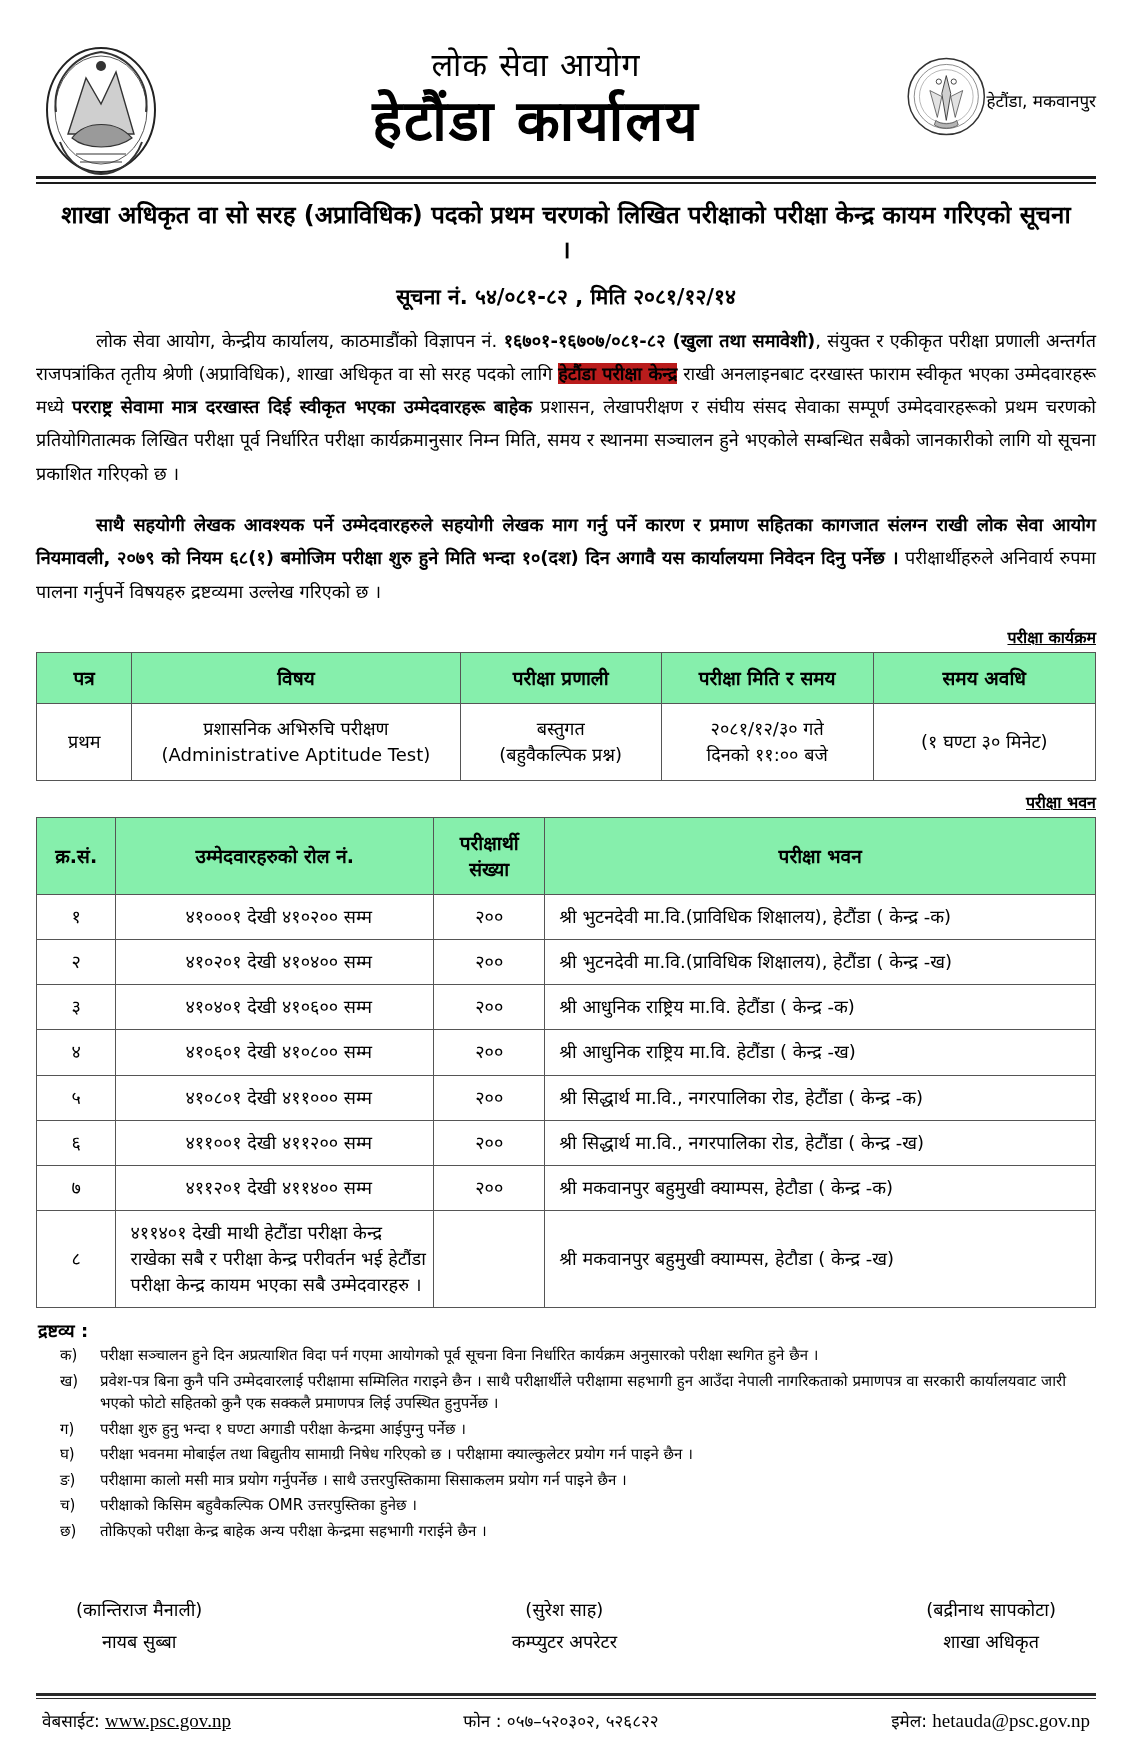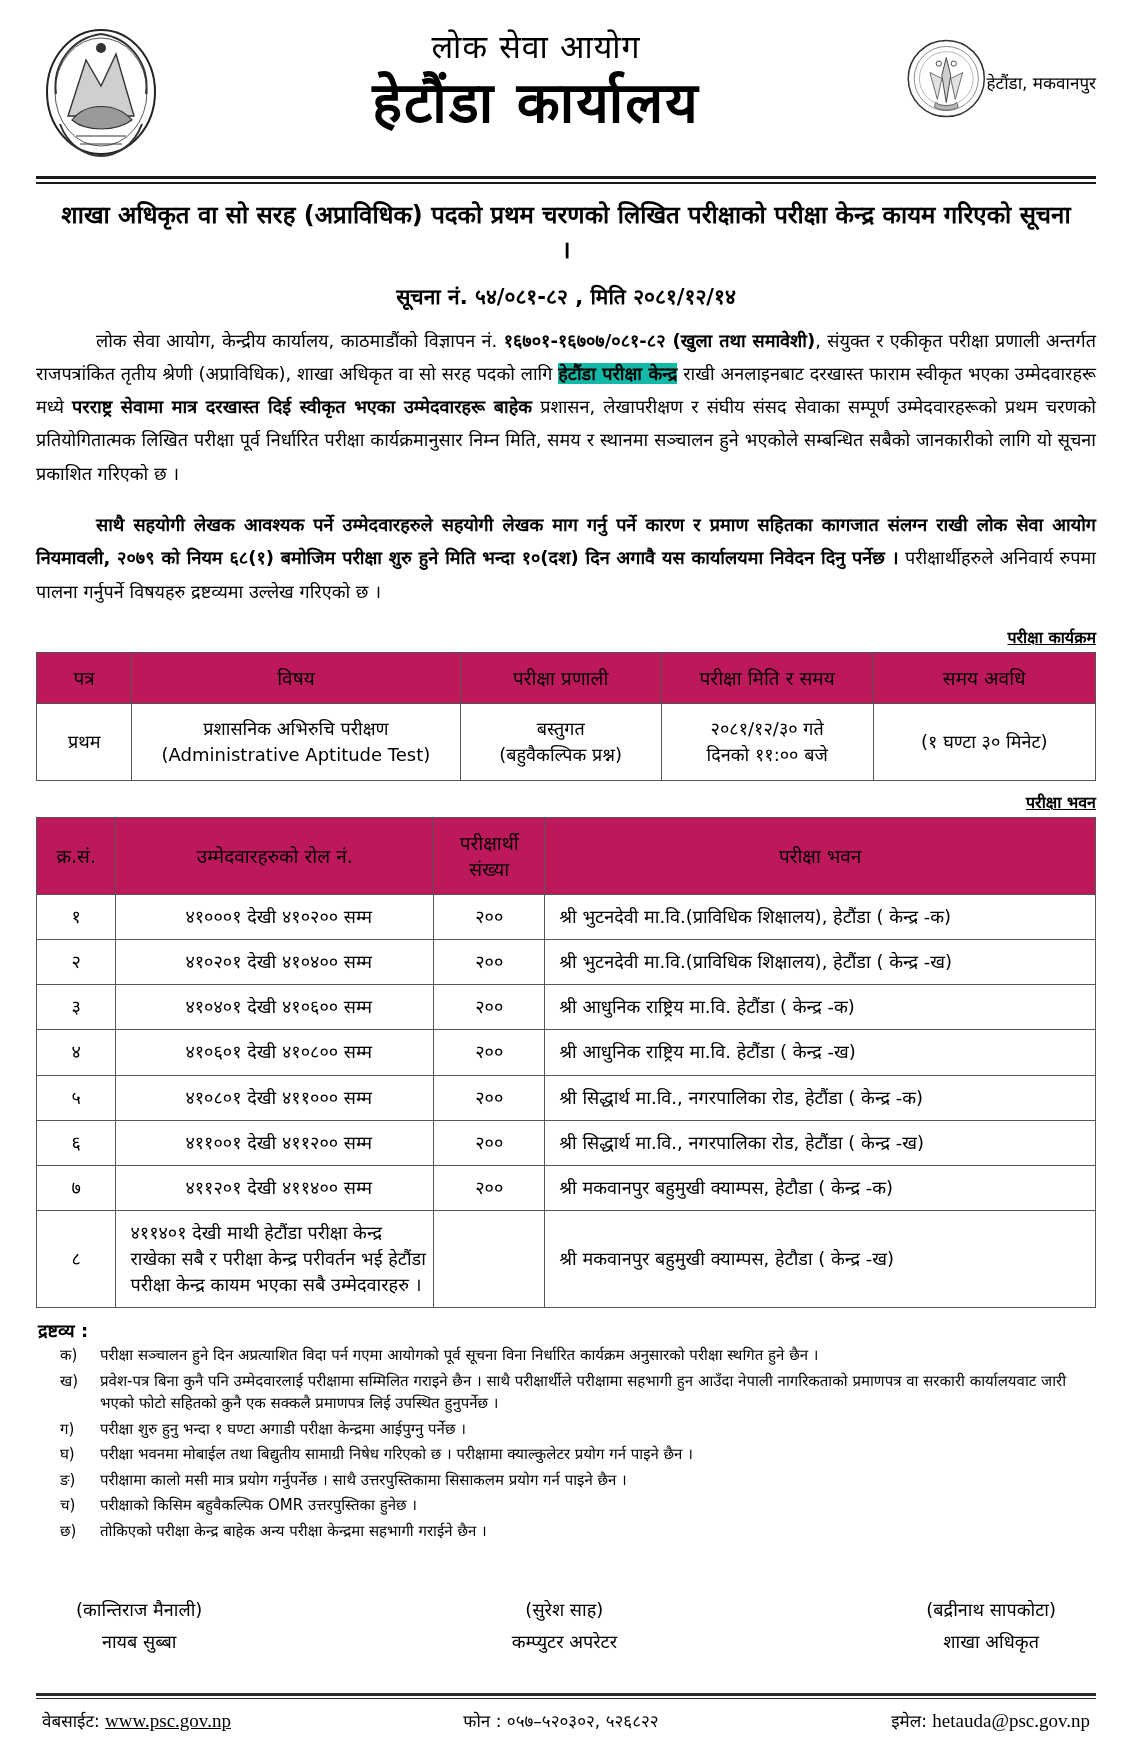--- a/index.html
+++ b/index.html
@@ -21,21 +21,21 @@
     box-sizing: border-box;
     padding: 0 36px;
     position: relative;
   }
 
   
   .header {
     display: flex;
     align-items: flex-start;
     justify-content: flex-end;
-    padding-top: 18px;
+    padding-top: 36px;
     height: 170px;
     box-sizing: border-box;
   }
   .emblem-left {
     width: 130px;
     flex: 0 0 130px;
     display: flex;
     justify-content: center;
     align-items: flex-start;
     padding-top: 6px;
@@ -105,21 +105,21 @@
     font-size: 18px;
     line-height: 1.85;
     text-align: justify;
     text-indent: 60px;
     margin-top: 14px;
   }
   .body-para.second {
     margin-top: 8px;
   }
   .b { font-weight: 700; }
-  .hl { background: #14b8a6; font-weight: 700; }
+  .hl { background: #b91c1c; font-weight: 700; }
   .thin { font-weight: 400; }
 
   
   .table-caption {
     text-align: right;
     font-family: "DejaVu Sans", sans-serif;
     font-weight: 700;
     font-size: 16px;
     text-decoration: underline;
     margin: 10px 0 4px 0;
@@ -130,22 +130,22 @@
     border-collapse: collapse;
     width: 100%;
     font-family: "DejaVu Sans", sans-serif;
   }
   table th, table td {
     border: 1px solid #555555;
     text-align: center;
     vertical-align: middle;
   }
   table th {
-    background: #be185d;
-    font-weight: 400;
+    background: #86efac;
+    font-weight: 700;
     font-size: 19px;
     padding: 12px 4px;
   }
   table td {
     font-size: 18px;
     padding: 9px 6px;
     line-height: 1.45;
   }
   .schedule-table td { padding: 12px 6px; }
   .schedule-table .col-paper  { width: 9%; }

